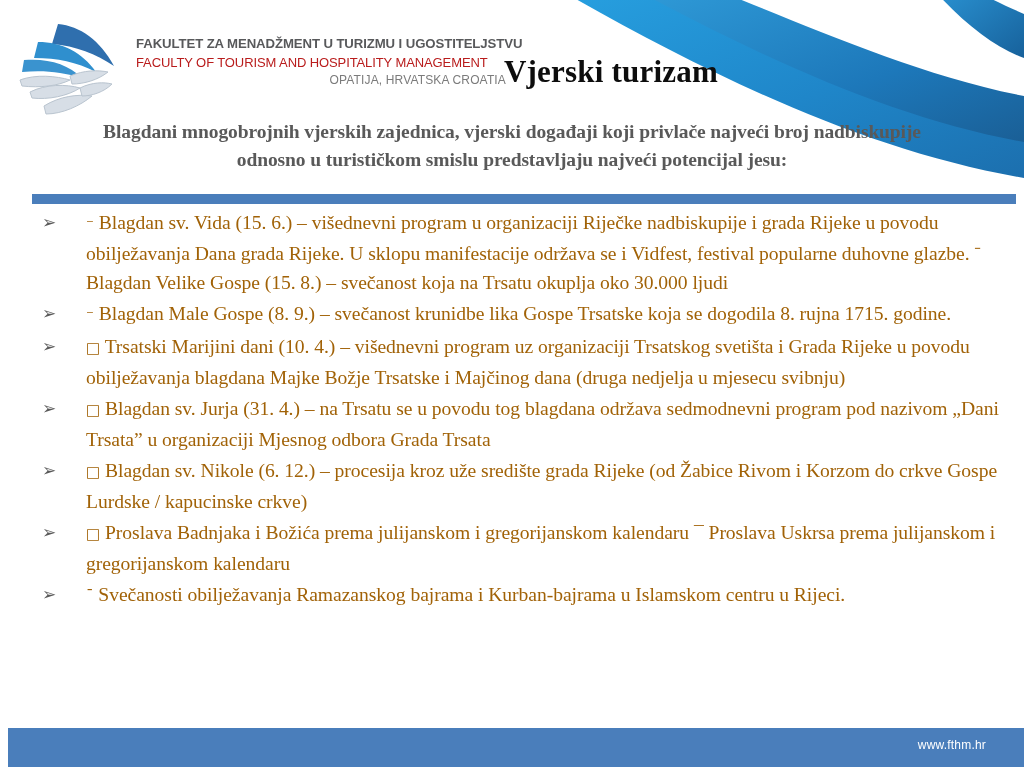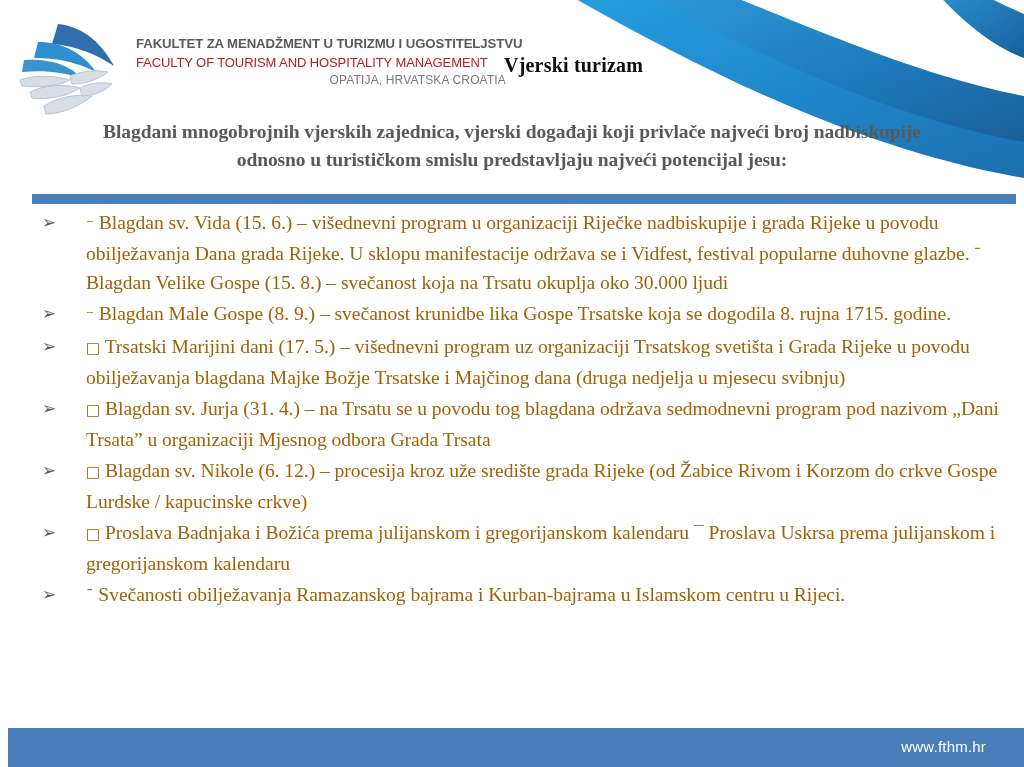--- a/index.html
+++ b/index.html
@@ -80,21 +80,21 @@
     text-align: right;
   }
 
   
   #slide-title {
     position: absolute;
     left: 504px;
     top: 54px;
     font-family: "Liberation Serif", serif;
     font-weight: bold;
-    font-size: 20px;
+    font-size: 31px;
     color: #0d0d0d;
     white-space: nowrap;
     letter-spacing: 0.2px;
   }
 
   
   #subtitle {
     position: absolute;
     left: 72px;
     top: 118px;
@@ -161,21 +161,21 @@
     bottom: 0;
     width: 1016px;
     height: 39px;
     background: #4a7ebb;
   }
   #footer-url {
     position: absolute;
     right: 38px;
     top: 10px;
     font-family: "Liberation Sans", sans-serif;
-    font-size: 15px;
+    font-size: 12px;
     color: #ffffff;
     letter-spacing: 0.2px;
   }
 </style>
 </head>
 <body>
 
 <div id="swoosh-layer">
   <svg width="1024" height="200" viewBox="0 0 1024 200" xmlns="http://www.w3.org/2000/svg">
     <defs>
@@ -237,21 +237,21 @@
     <div class="bullet-row">
       <div class="bullet-marker">➢</div>
       <div class="bullet-text"><span class="glyph-box">⁻</span> <span>Blagdan sv. Vida (15. 6.) – višednevni program u organizaciji Riječke nadbiskupije i grada Rijeke u povodu obilježavanja Dana grada Rijeke. U sklopu manifestacije održava se i Vidfest, festival popularne duhovne glazbe. ⁻ Blagdan Velike Gospe (15. 8.) – svečanost koja na Trsatu okuplja oko 30.000 ljudi</span></div>
     </div>
     <div class="bullet-row">
       <div class="bullet-marker">➢</div>
       <div class="bullet-text"><span class="glyph-box">⁻</span> <span>Blagdan Male Gospe (8. 9.) – svečanost krunidbe lika Gospe Trsatske koja se dogodila 8. rujna 1715. godine.</span></div>
     </div>
     <div class="bullet-row">
       <div class="bullet-marker">➢</div>
-      <div class="bullet-text"><span class="glyph-box">□</span> <span>Trsatski Marijini dani (17. 5.) – višednevni program uz organizaciji Trsatskog svetišta i Grada Rijeke u povodu obilježavanja blagdana Majke Božje Trsatske i Majčinog dana (druga nedjelja u mjesecu svibnju)</span></div>
+      <div class="bullet-text"><span class="glyph-box">□</span> <span>Trsatski Marijini dani (10. 4.) – višednevni program uz organizaciji Trsatskog svetišta i Grada Rijeke u povodu obilježavanja blagdana Majke Božje Trsatske i Majčinog dana (druga nedjelja u mjesecu svibnju)</span></div>
     </div>
     <div class="bullet-row">
       <div class="bullet-marker">➢</div>
       <div class="bullet-text"><span class="glyph-box">□</span> <span>Blagdan sv. Jurja (31. 4.) – na Trsatu se u povodu tog blagdana održava sedmodnevni program pod nazivom „Dani Trsata” u organizaciji Mjesnog odbora Grada Trsata</span></div>
     </div>
     <div class="bullet-row">
       <div class="bullet-marker">➢</div>
       <div class="bullet-text"><span class="glyph-box">□</span> <span>Blagdan sv. Nikole (6. 12.) – procesija kroz uže središte grada Rijeke (od Žabice Rivom i Korzom do crkve Gospe Lurdske / kapucinske crkve)</span></div>
     </div>
     <div class="bullet-row">

